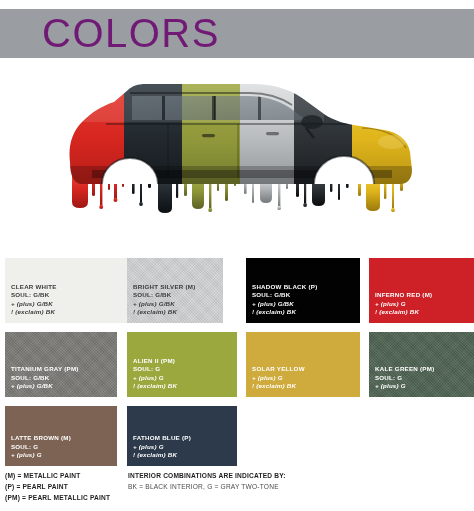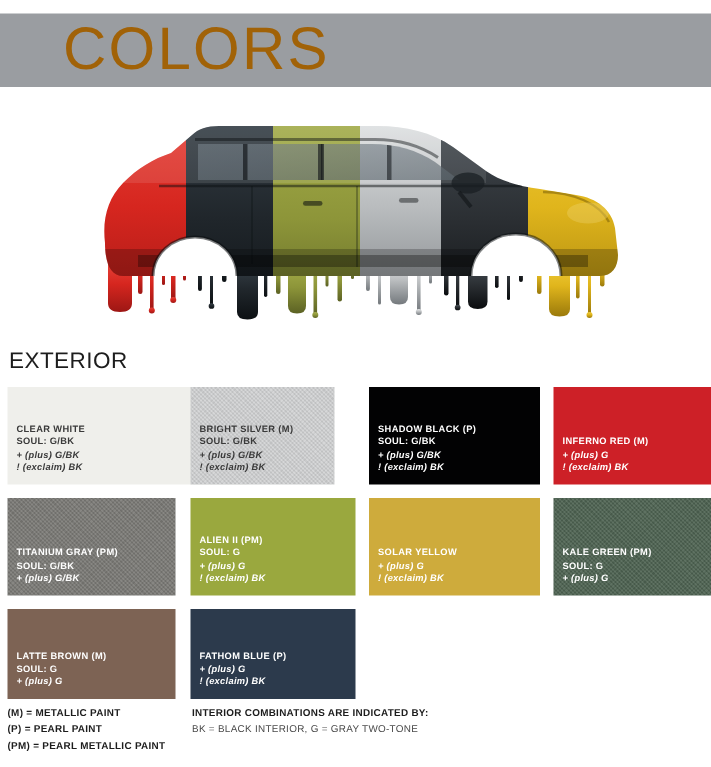--- a/index.html
+++ b/index.html
@@ -18,21 +18,21 @@
     left: 0; top: 9px;
     width: 474px; height: 49px;
     background: #9a9da1;
   }
   .header-title {
     position: absolute;
     left: 42px; top: 9px;
     font-size: 40px;
     letter-spacing: 1.5px;
     line-height: 49px;
-    color: #a16207;
+    color: #701a75;
     font-weight: 400;
   }
 
   
   .car-stage {
     position: absolute;
     left: 0; top: 60px;
     width: 474px; height: 168px;
     background: #ffffff;
   }
@@ -290,21 +290,20 @@
         </g>
 
         <g clip-path="url(#carClip)" opacity="0.55">
           <path d="M300,62 C320,62 338,70 344,82" fill="none" stroke="#7d6109" stroke-width="1.6"></path>
           <ellipse cx="330" cy="76" rx="14" ry="7" fill="#f6e08a" opacity="0.5"></ellipse>
         </g>
       </svg>
     </div>
   </div>
 
-  <div class="section-heading">EXTERIOR</div>
 
   <div class="swatch-grid">
       <div class="swatch" style="left: 5px; top: 0px; width: 160px; height: 65px; background: rgb(239, 239, 235);">
         <div class="swatch-text" style="color: rgb(58, 58, 58);">
           <span class="sw-name">CLEAR WHITE</span>
           <span class="sw-line">SOUL: G/BK</span>
           <span class="sw-line ital">+ (plus) G/BK</span>
           <span class="sw-line ital">! (exclaim) BK</span>
         </div>
       </div>

